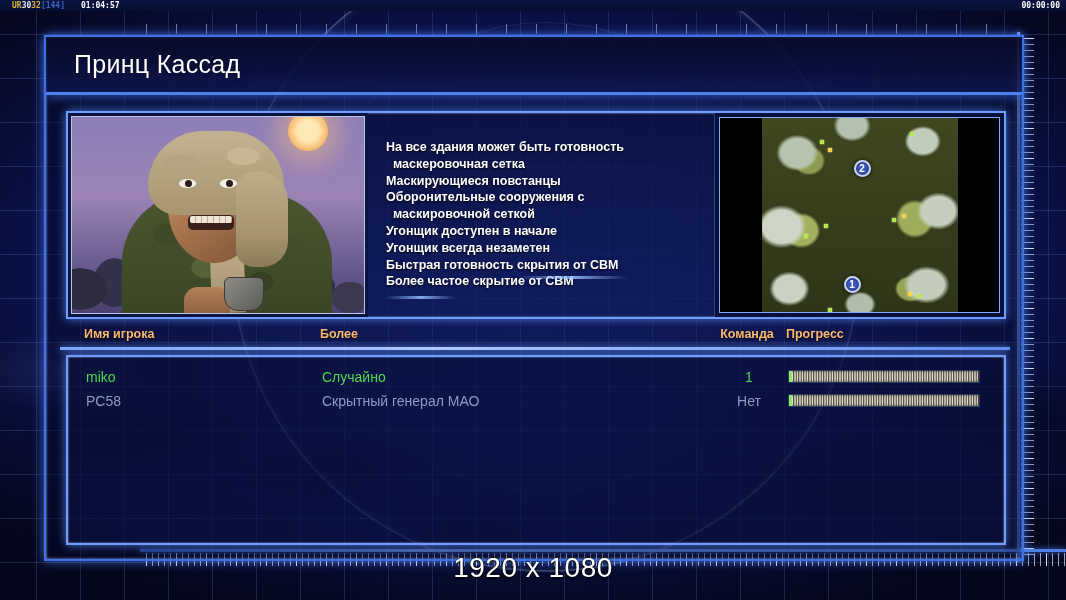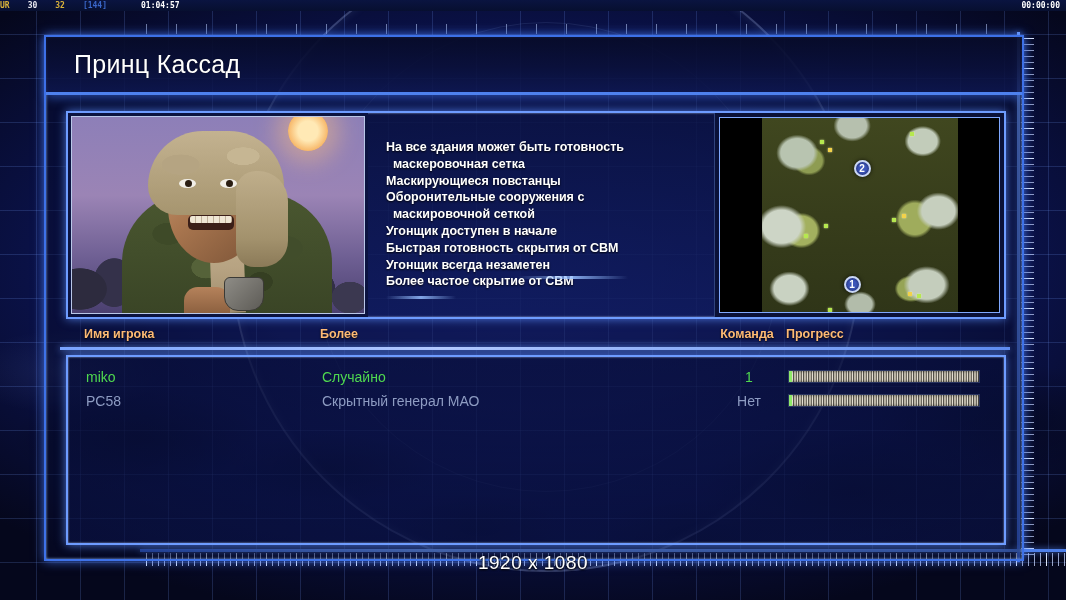--- a/index.html
+++ b/index.html
@@ -127,21 +127,21 @@
     width: 1066px; height: 11px;
     background: linear-gradient(to bottom, #0a1440, #070f30);
     display: flex;
     align-items: center;
     font-family: "DejaVu Sans Mono", monospace;
     font-size: 8px;
     font-weight: bold;
     letter-spacing: 0px;
     z-index: 40;
   }
-  #top-hud-left { display: flex; gap: 18px; padding-left: 0; }
+  #top-hud-left { display: flex; gap: 0; padding-left: 12px; }
   #hud-ur    { color: #d9b23a; }
   #hud-n1    { color: #e8e8f0; }
   #hud-n2    { color: #d9b23a; }
   #hud-brk   { color: #3a66c8; }
   #hud-clock { color: #ffffff; margin-left: 16px; }
   #top-hud-right {
     margin-left: auto;
     color: #ffffff;
     padding-right: 6px;
   }
@@ -486,21 +486,21 @@
     background: #8fe86a;
   }
 
   
   #resolution-label {
     position: absolute;
     left: 0; top: 552px;
     width: 1066px;
     text-align: center;
     color: #ffffff;
-    font-size: 19px;
+    font-size: 28px;
     letter-spacing: 0.5px;
     text-shadow: 0 0 3px rgba(0,0,0,0.85), 0 1px 2px rgba(0,0,0,0.9);
     z-index: 30;
   }
 </style>
 </head>
 <body>
 
 <div id="bg-root">
   <div id="bg-grid"></div>
@@ -555,22 +555,22 @@
     </div>
 
     <div id="desc-block">
       <ul id="desc-list">
           <li>На все здания может быть готовность</li>
           <li class="indent">маскеровочная сетка</li>
           <li>Маскирующиеся повстанцы</li>
           <li>Оборонительные сооружения с</li>
           <li class="indent">маскировочной сеткой</li>
           <li>Угонщик доступен в начале</li>
+          <li>Угонщик всегда незаметен</li>
           <li>Быстрая готовность скрытия от СВМ</li>
-          <li>Угонщик всегда незаметен</li>
           <li>Более частое скрытие от СВМ</li>
         </ul>
       <div class="deco-bar" id="deco-1"></div>
       <div class="deco-bar" id="deco-2"></div>
     </div>
 
     <div id="minimap-frame">
       <div id="minimap">
         <div id="minimap-terrain">
           <div class="mm-dot" style="left:58px;  top:22px;"></div>

